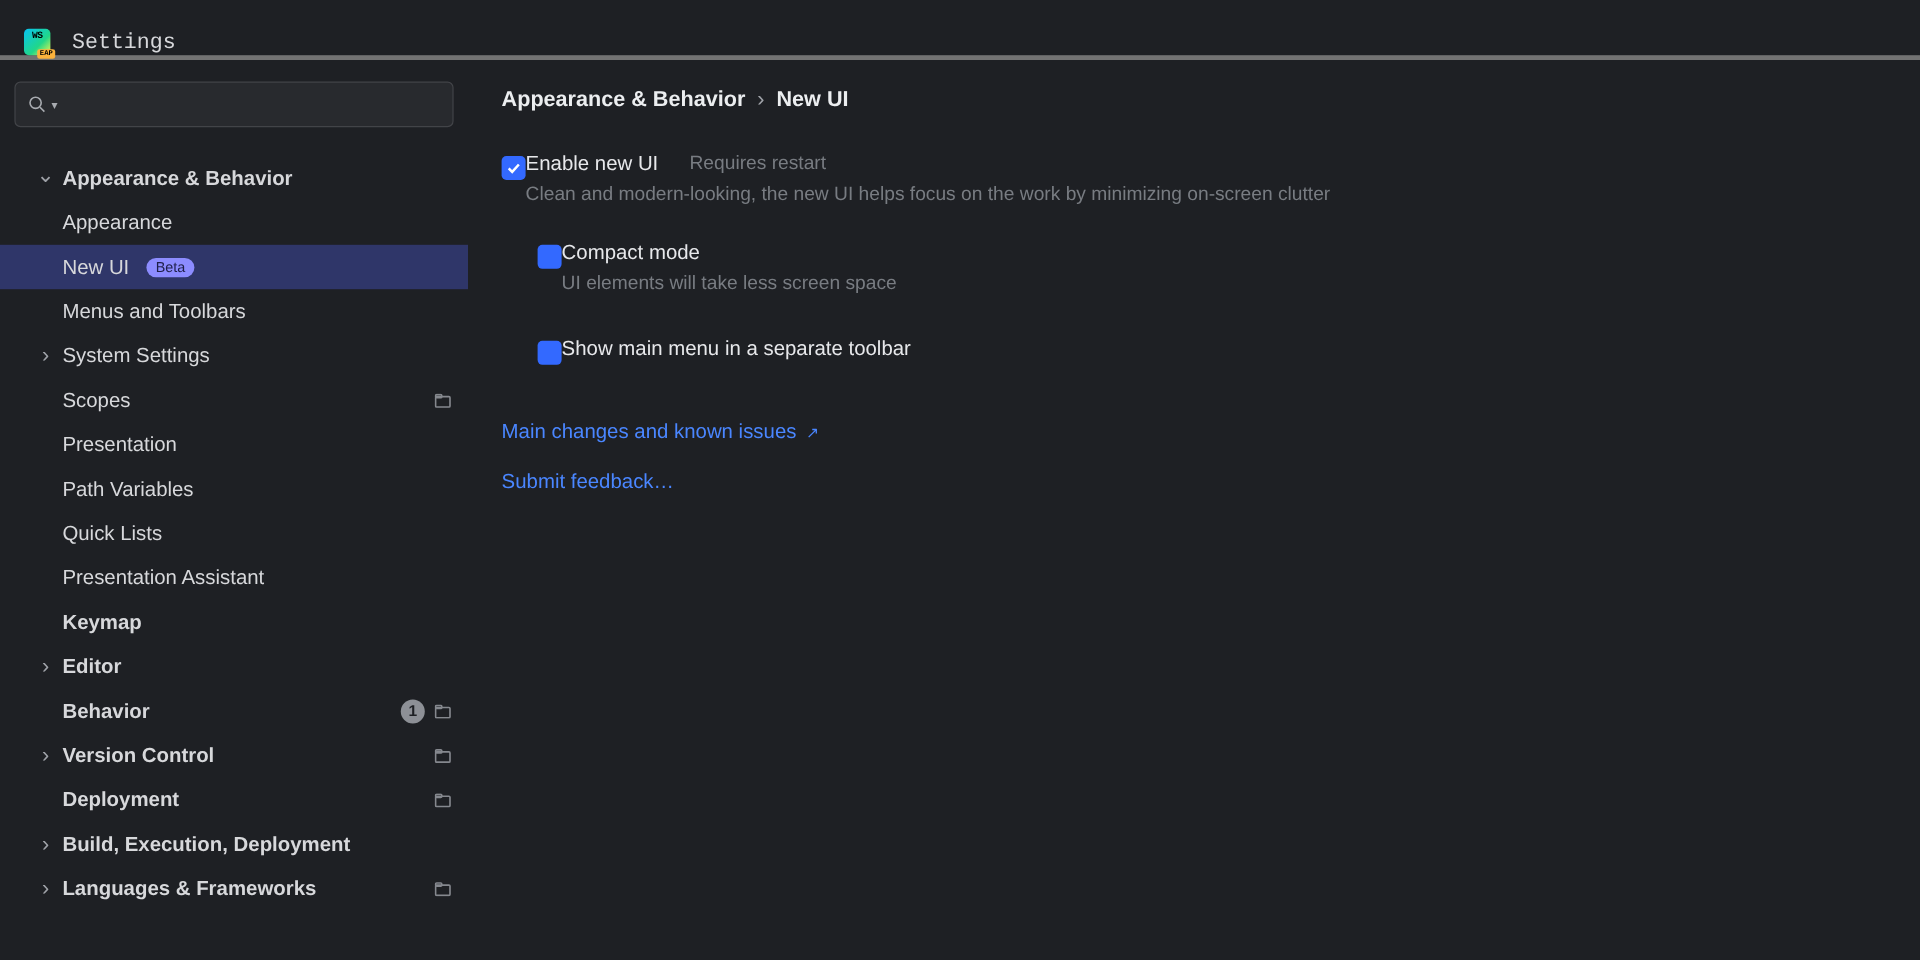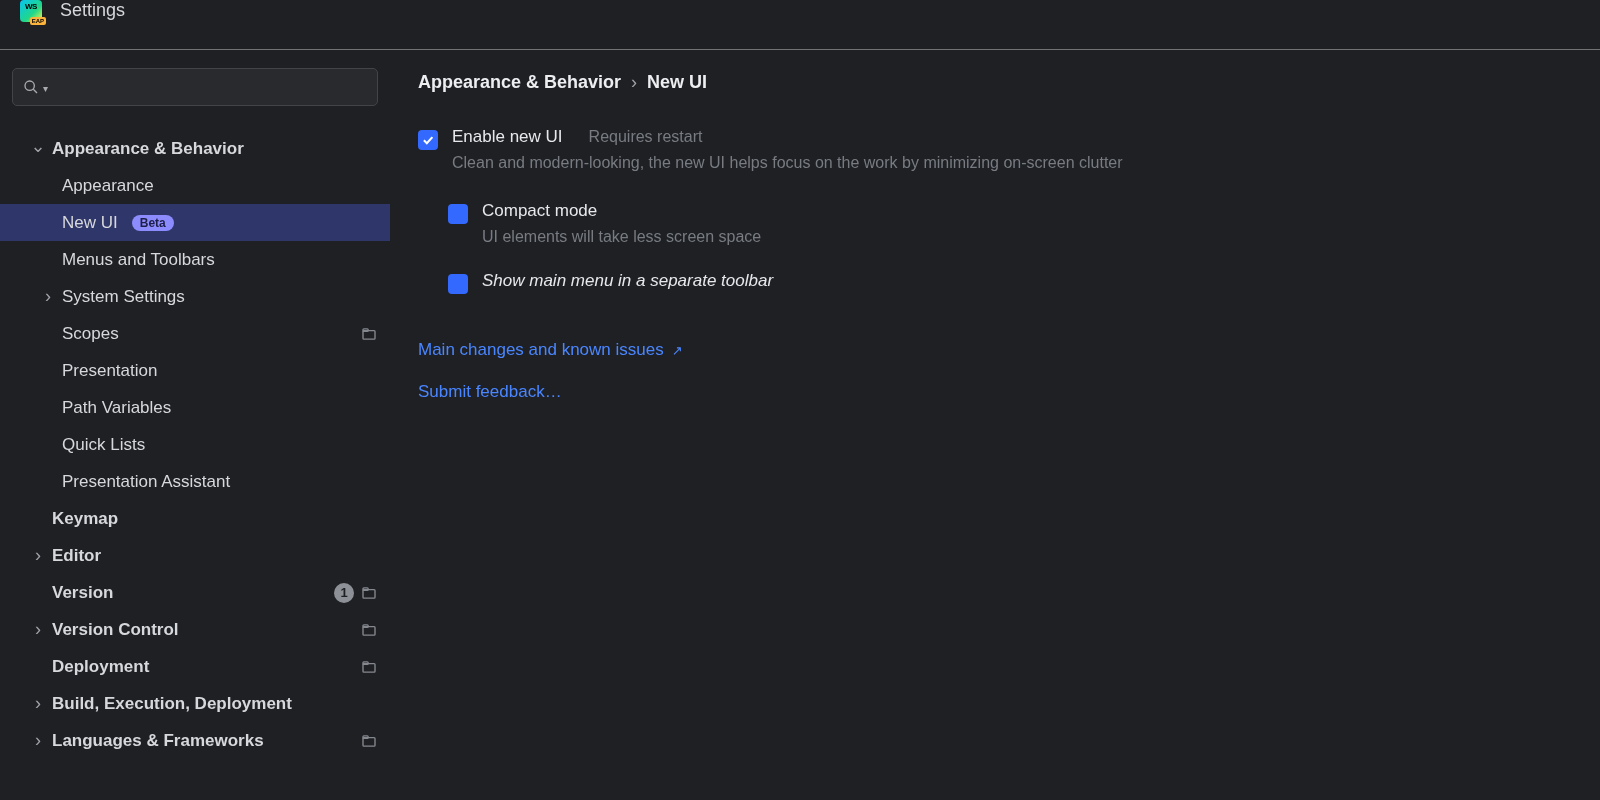--- a/index.html
+++ b/index.html
@@ -7,24 +7,25 @@
     width: 1600px;
     height: 800px;
     overflow: hidden;
     font-family: -apple-system, BlinkMacSystemFont, "Segoe UI", Arial, sans-serif;
     background: #1e2024;
     color: #dcdde0;
   }
   .titlebar {
     height: 50px;
     display: flex;
-    align-items: flex-start;
+    align-items: flex-end;
     padding: 0 20px;
     gap: 18px;
-    border-bottom: 1px solid #737373;
+    border-bottom: 4px solid #737373;
+    font-family: Liberation Mono, monospace;
   }
   .app-icon {
     width: 22px;
     height: 22px;
     border-radius: 4px;
     position: relative;
     background: linear-gradient(135deg, #07c3f2 0%, #21d789 60%, #fcf84a 100%);
     display:flex;align-items:flex-start;justify-content:center;
   }
   .app-icon .ws {
@@ -75,27 +76,27 @@
     cursor:default;
     white-space:nowrap;
   }
   .row .arrow-slot {
     width: 28px;
     display:flex;justify-content:center;align-items:center;
     color:#9fa2a8;font-size:12px;
   }
   .row.top-bold .label { font-weight:600; }
   .row.depth0 { padding-left: 24px; }
-  .row.depth1 { padding-left: 34px; }
+  .row.depth1 { padding-left: 24px; }
   .row.selected { background:#2f3669; }
   .row .label { flex:0 0 auto; }
   .row .spacer { flex:1; }
   .badge-beta {
     background:#8c8cff;color:#1e1f48;
-    font-size:12px;font-weight:700;
+    font-size:12px;font-weight:400;
     padding:1px 8px;border-radius:10px;
     margin-left:14px;
     text-align:center;
   }
   .count-badge {
     background:#8d9096;color:#1e2024;
     min-width:20px;height:20px;border-radius:10px;
     display:flex;align-items:center;justify-content:center;
     font-size:13px;font-weight:600;margin-right:8px;
   }
@@ -108,38 +109,38 @@
     padding: 22px 28px;
     overflow:auto;
   }
   .breadcrumb {
     font-size:18px;font-weight:600;color:#eceef0;
     display:flex;align-items:center;gap:10px;
     margin-bottom: 34px;
   }
   .breadcrumb .sep { color:#9fa2a8;font-weight:400; }
   .opt {
-    display:flex;align-items:flex-start;gap:14px;
+    display:flex;align-items:flex-start;
     margin-bottom:6px;
   }
   .cb {
     width:20px;height:20px;border-radius:4px;
     flex-shrink:0;margin-top:3px;
     display:flex;align-items:center;justify-content:center;
   }
   .cb.checked { background:#3369ff; }
   .cb.unchecked { background:#3369ff; }
   .cb svg { width:14px;height:14px;color:#fff; }
   .opt .texts { display:flex;flex-direction:column;gap:4px; }
   .opt .line1 { display:flex;align-items:center;gap:26px;font-size:17px; }
   .opt .primary { color:#e7e8eb; }
   .opt .hint, .desc { color:#787c82; font-size:16px; }
   .desc { max-width: 800px; line-height:1.5; }
   .indent-block { margin-left: 30px; margin-top: 26px; }
-  .indent-block .opt + .opt { margin-top: 22px; font-style: italic; }
+  .indent-block .opt + .opt { margin-top: 32px; }
   .links { margin-top: 46px; display:flex;flex-direction:column;gap:22px; }
   .link { color:#4a86ff; font-size:17px; display:flex;align-items:center;gap:8px; cursor:pointer; }
   .link .ext { color:#4a86ff; font-size:13px; }
 </style>
 </head>
 <body>
 
 <div class="titlebar">
   <div class="app-icon">
     <span class="ws">WS</span>
@@ -222,21 +223,21 @@
           <span class="label">Keymap</span>
           <span class="spacer"></span>
         </div>
         <div class="row depth0 top-bold">
           <span class="arrow-slot" style="font-size: 18px;">›</span>
           <span class="label">Editor</span>
           <span class="spacer"></span>
         </div>
         <div class="row depth0 top-bold">
           <span class="arrow-slot"></span>
-          <span class="label">Version</span>
+          <span class="label">Behavior</span>
           <span class="spacer"></span>
           <span class="count-badge">1</span>
           <svg class="perprj-icon" viewBox="0 0 16 14" fill="none" stroke="currentColor" stroke-width="1.6">
             <rect x="1" y="3" width="14" height="10" rx="1"></rect>
             <rect x="1" y="1" width="6" height="3" rx="1"></rect>
           </svg>
         </div>
         <div class="row depth0 top-bold">
           <span class="arrow-slot" style="font-size: 18px;">›</span>
           <span class="label">Version Control</span>

